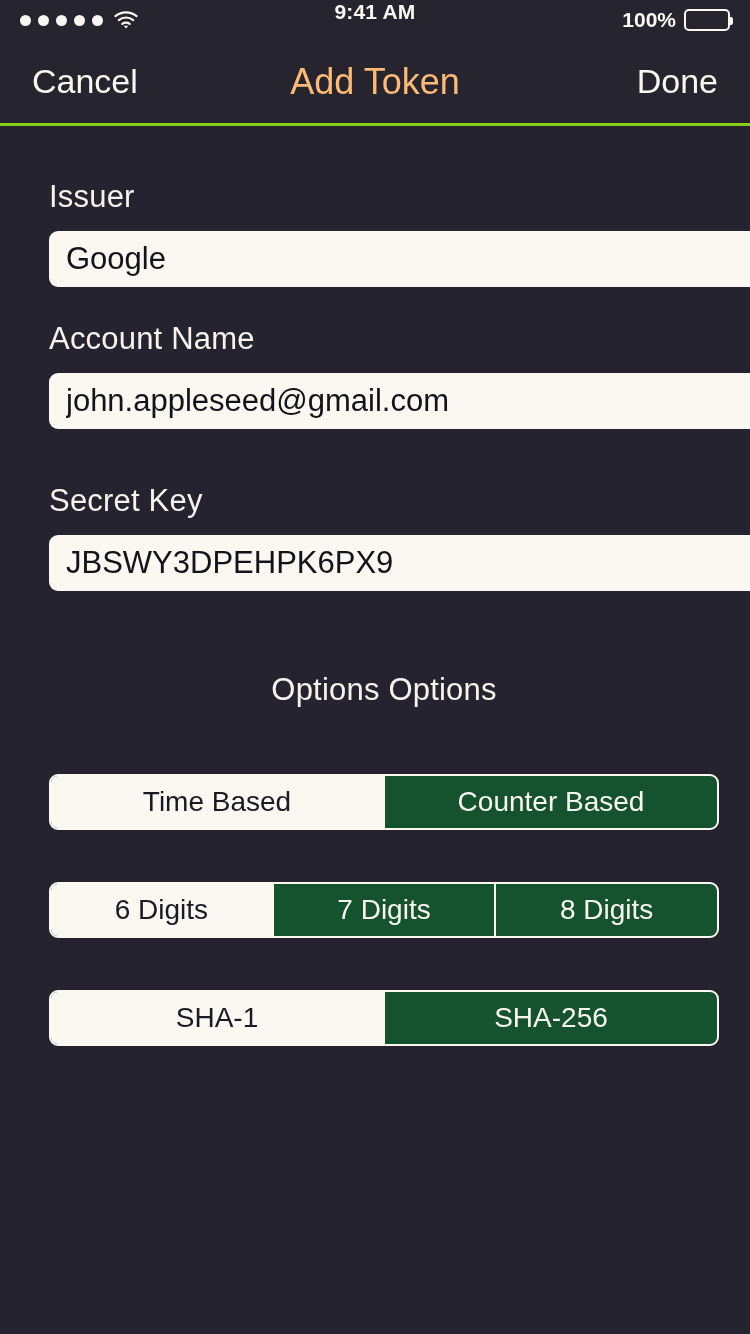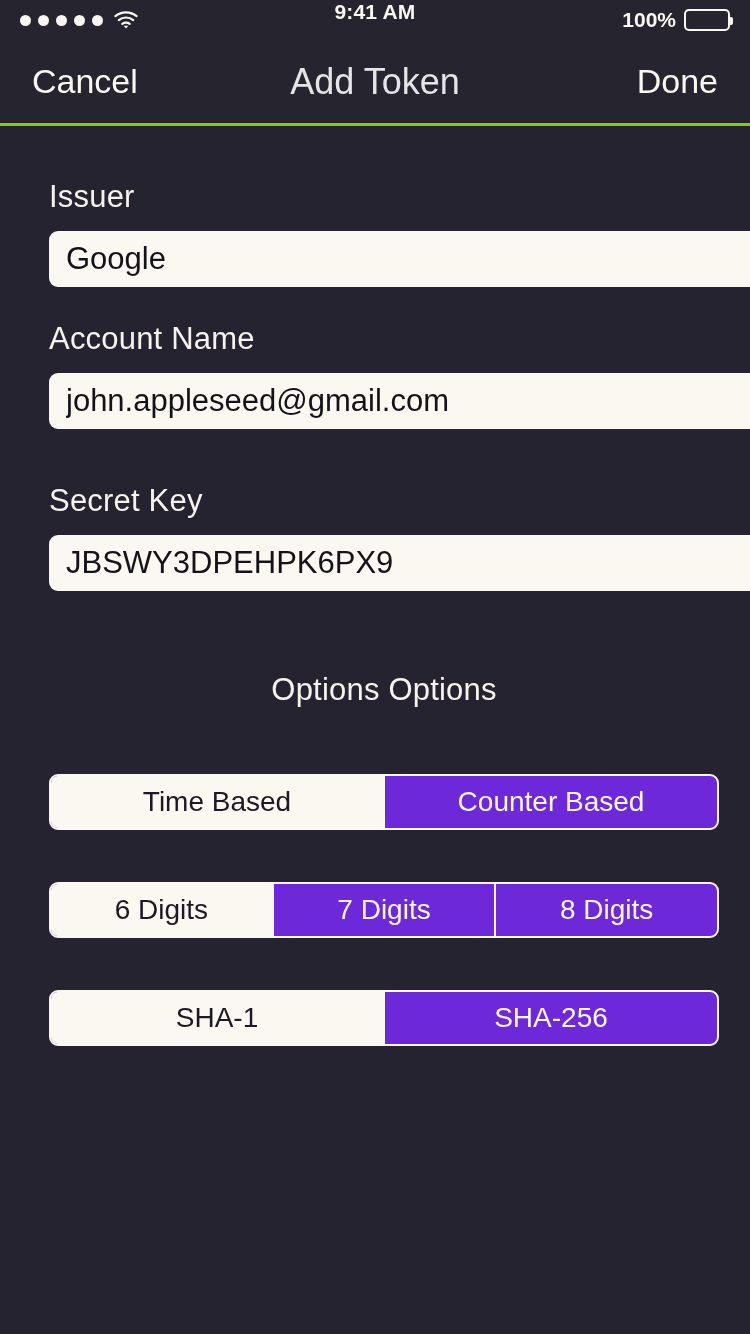--- a/index.html
+++ b/index.html
@@ -118,21 +118,21 @@
     padding: 0;
     font-family: inherit;
     cursor: pointer;
     white-space: nowrap;
   }
   .nav-left  { flex: 1 1 0; text-align: left; }
   .nav-right { flex: 1 1 0; text-align: right; }
   .nav-title {
     flex: 0 0 auto;
     font-size: 36px;
-    color: #e5e5e5;
+    color: #fdba74;
     text-align: center;
     white-space: nowrap;
   }
 
   
   .content {
     position: absolute;
     top: 127px; left: 9px;
     width: 750px;
     height: 1207px;
@@ -174,21 +174,21 @@
 
   
   .segmented {
     display: flex;
     width: 670px;
     height: 56px;
     border: 2px solid #fbf8f2;
     border-radius: 9px;
     overflow: hidden;
     box-sizing: border-box;
-    background: #6d28d9;
+    background: #14532d;
   }
   .segment {
     flex: 1 1 0;
     display: flex;
     align-items: center;
     justify-content: center;
     font-size: 28px;
     font-family: inherit;
     color: #faf7f0;
     background: transparent;

